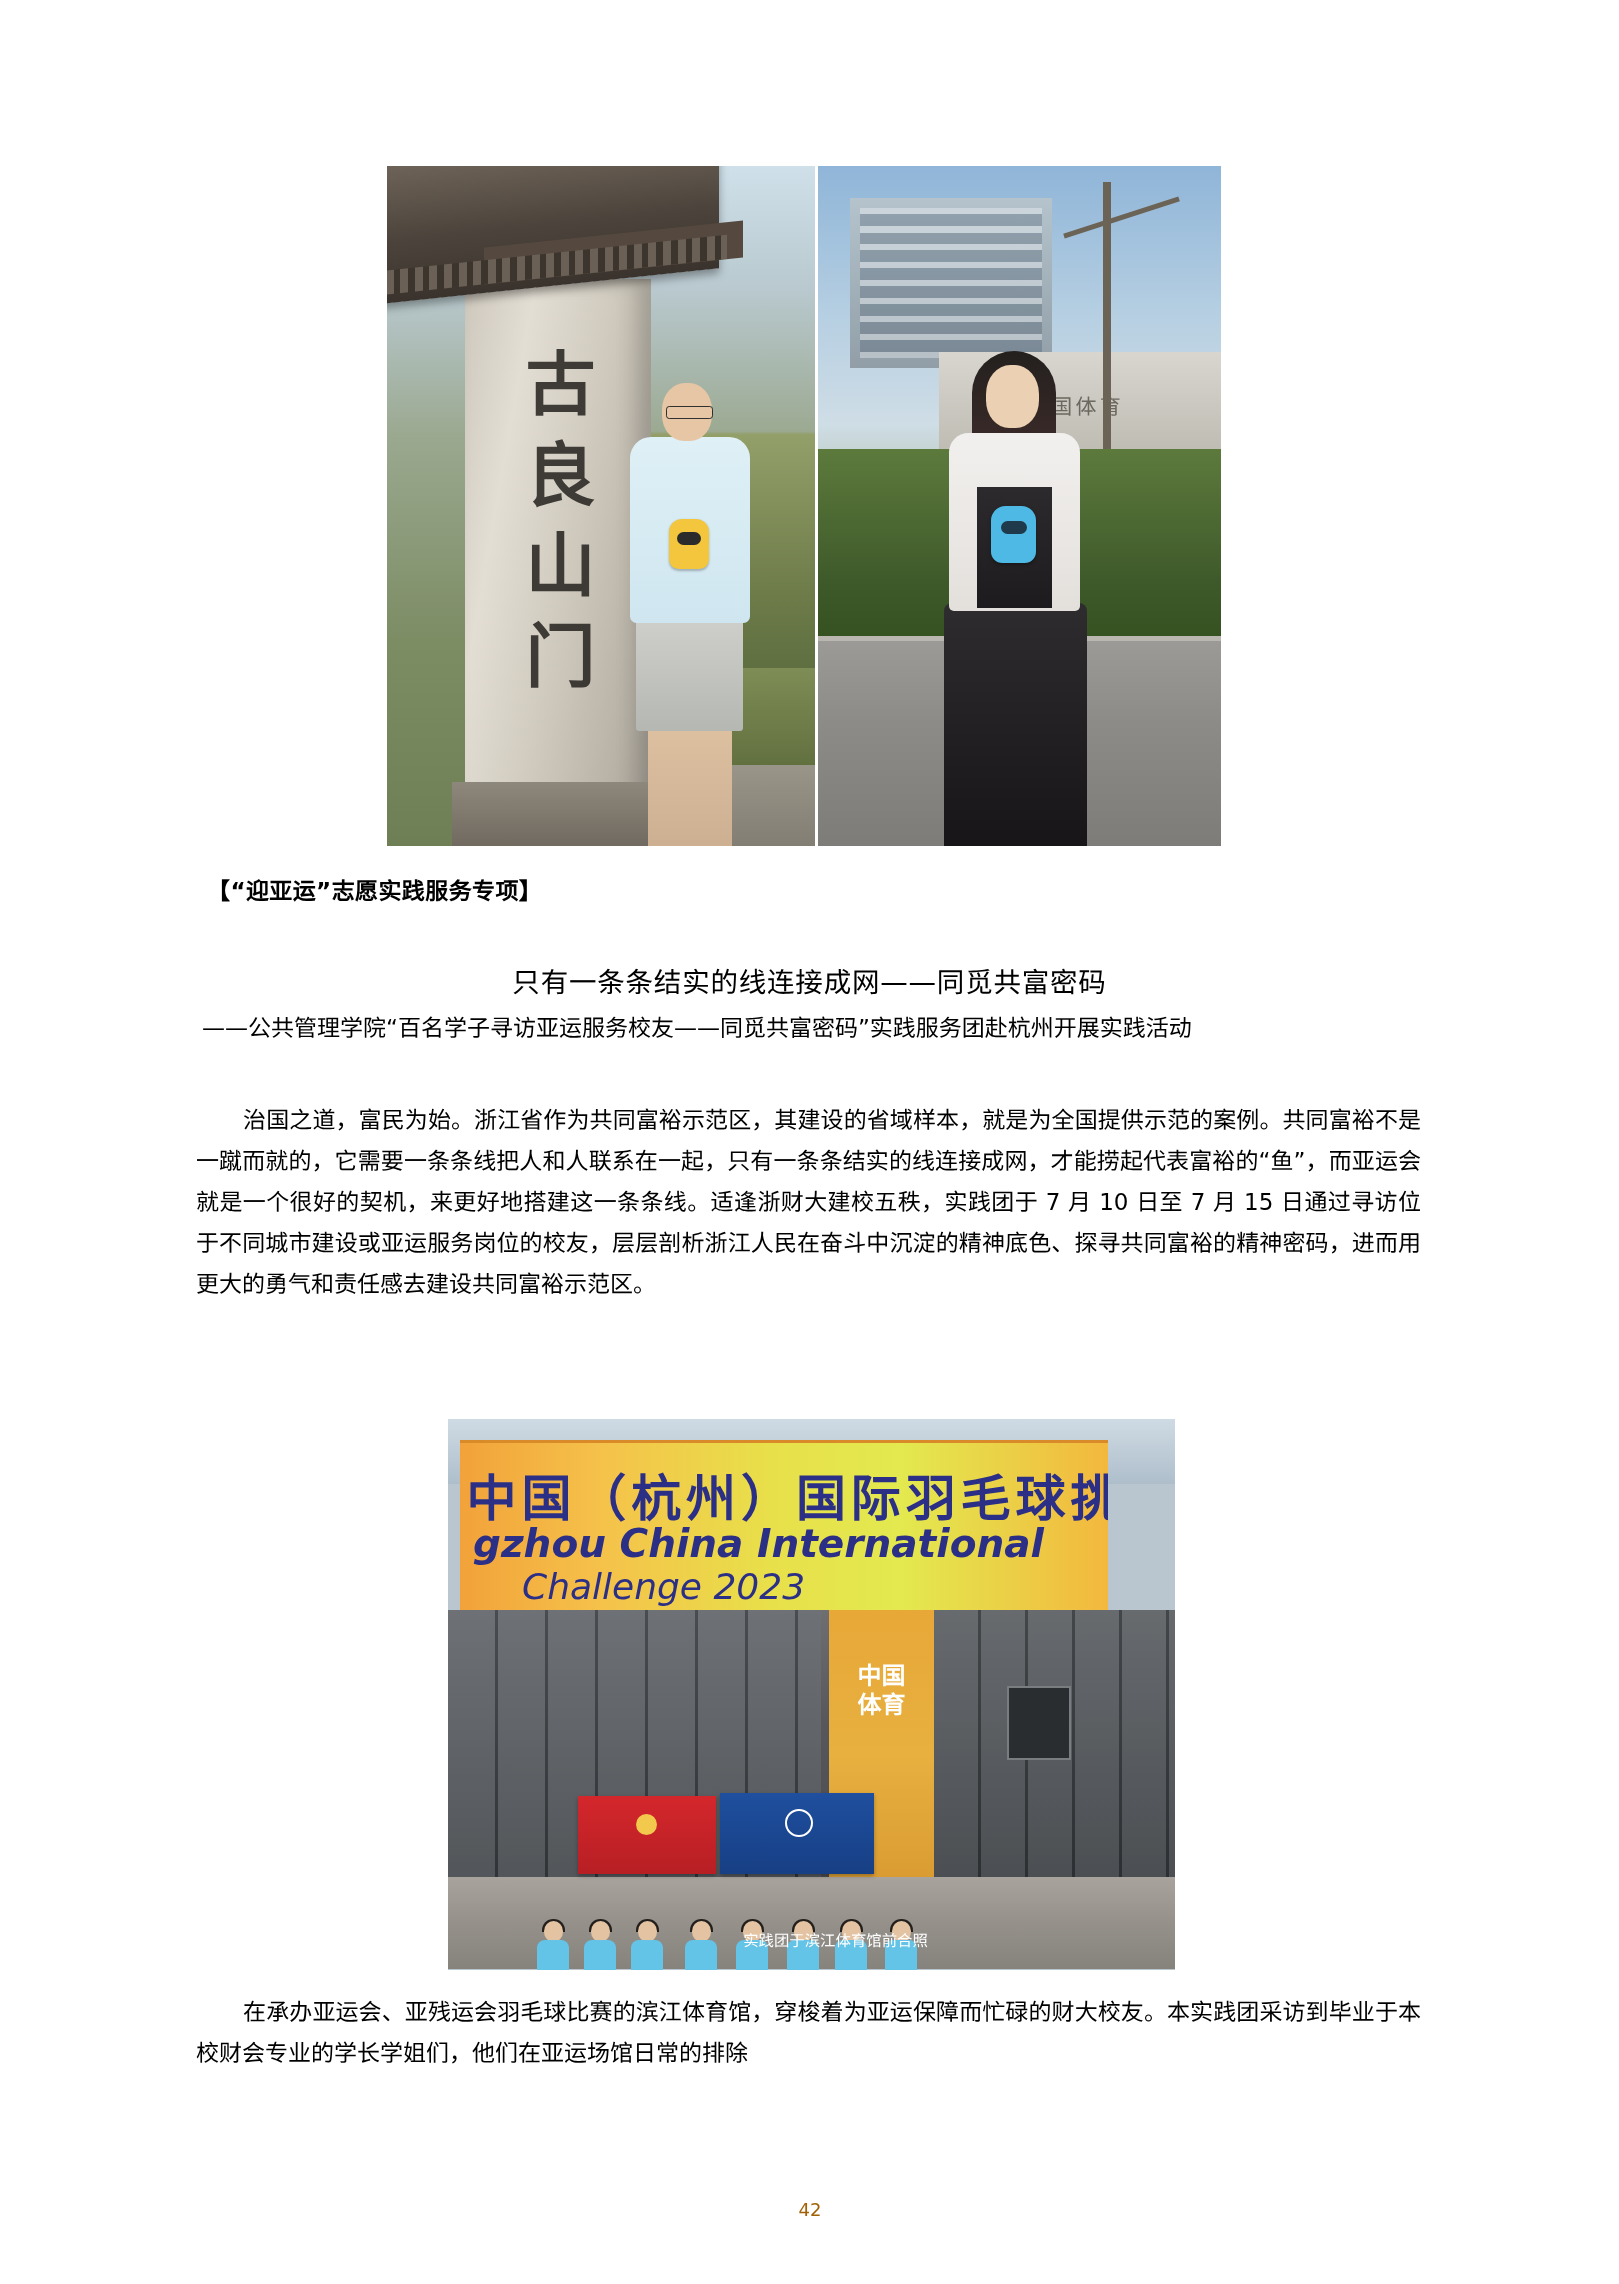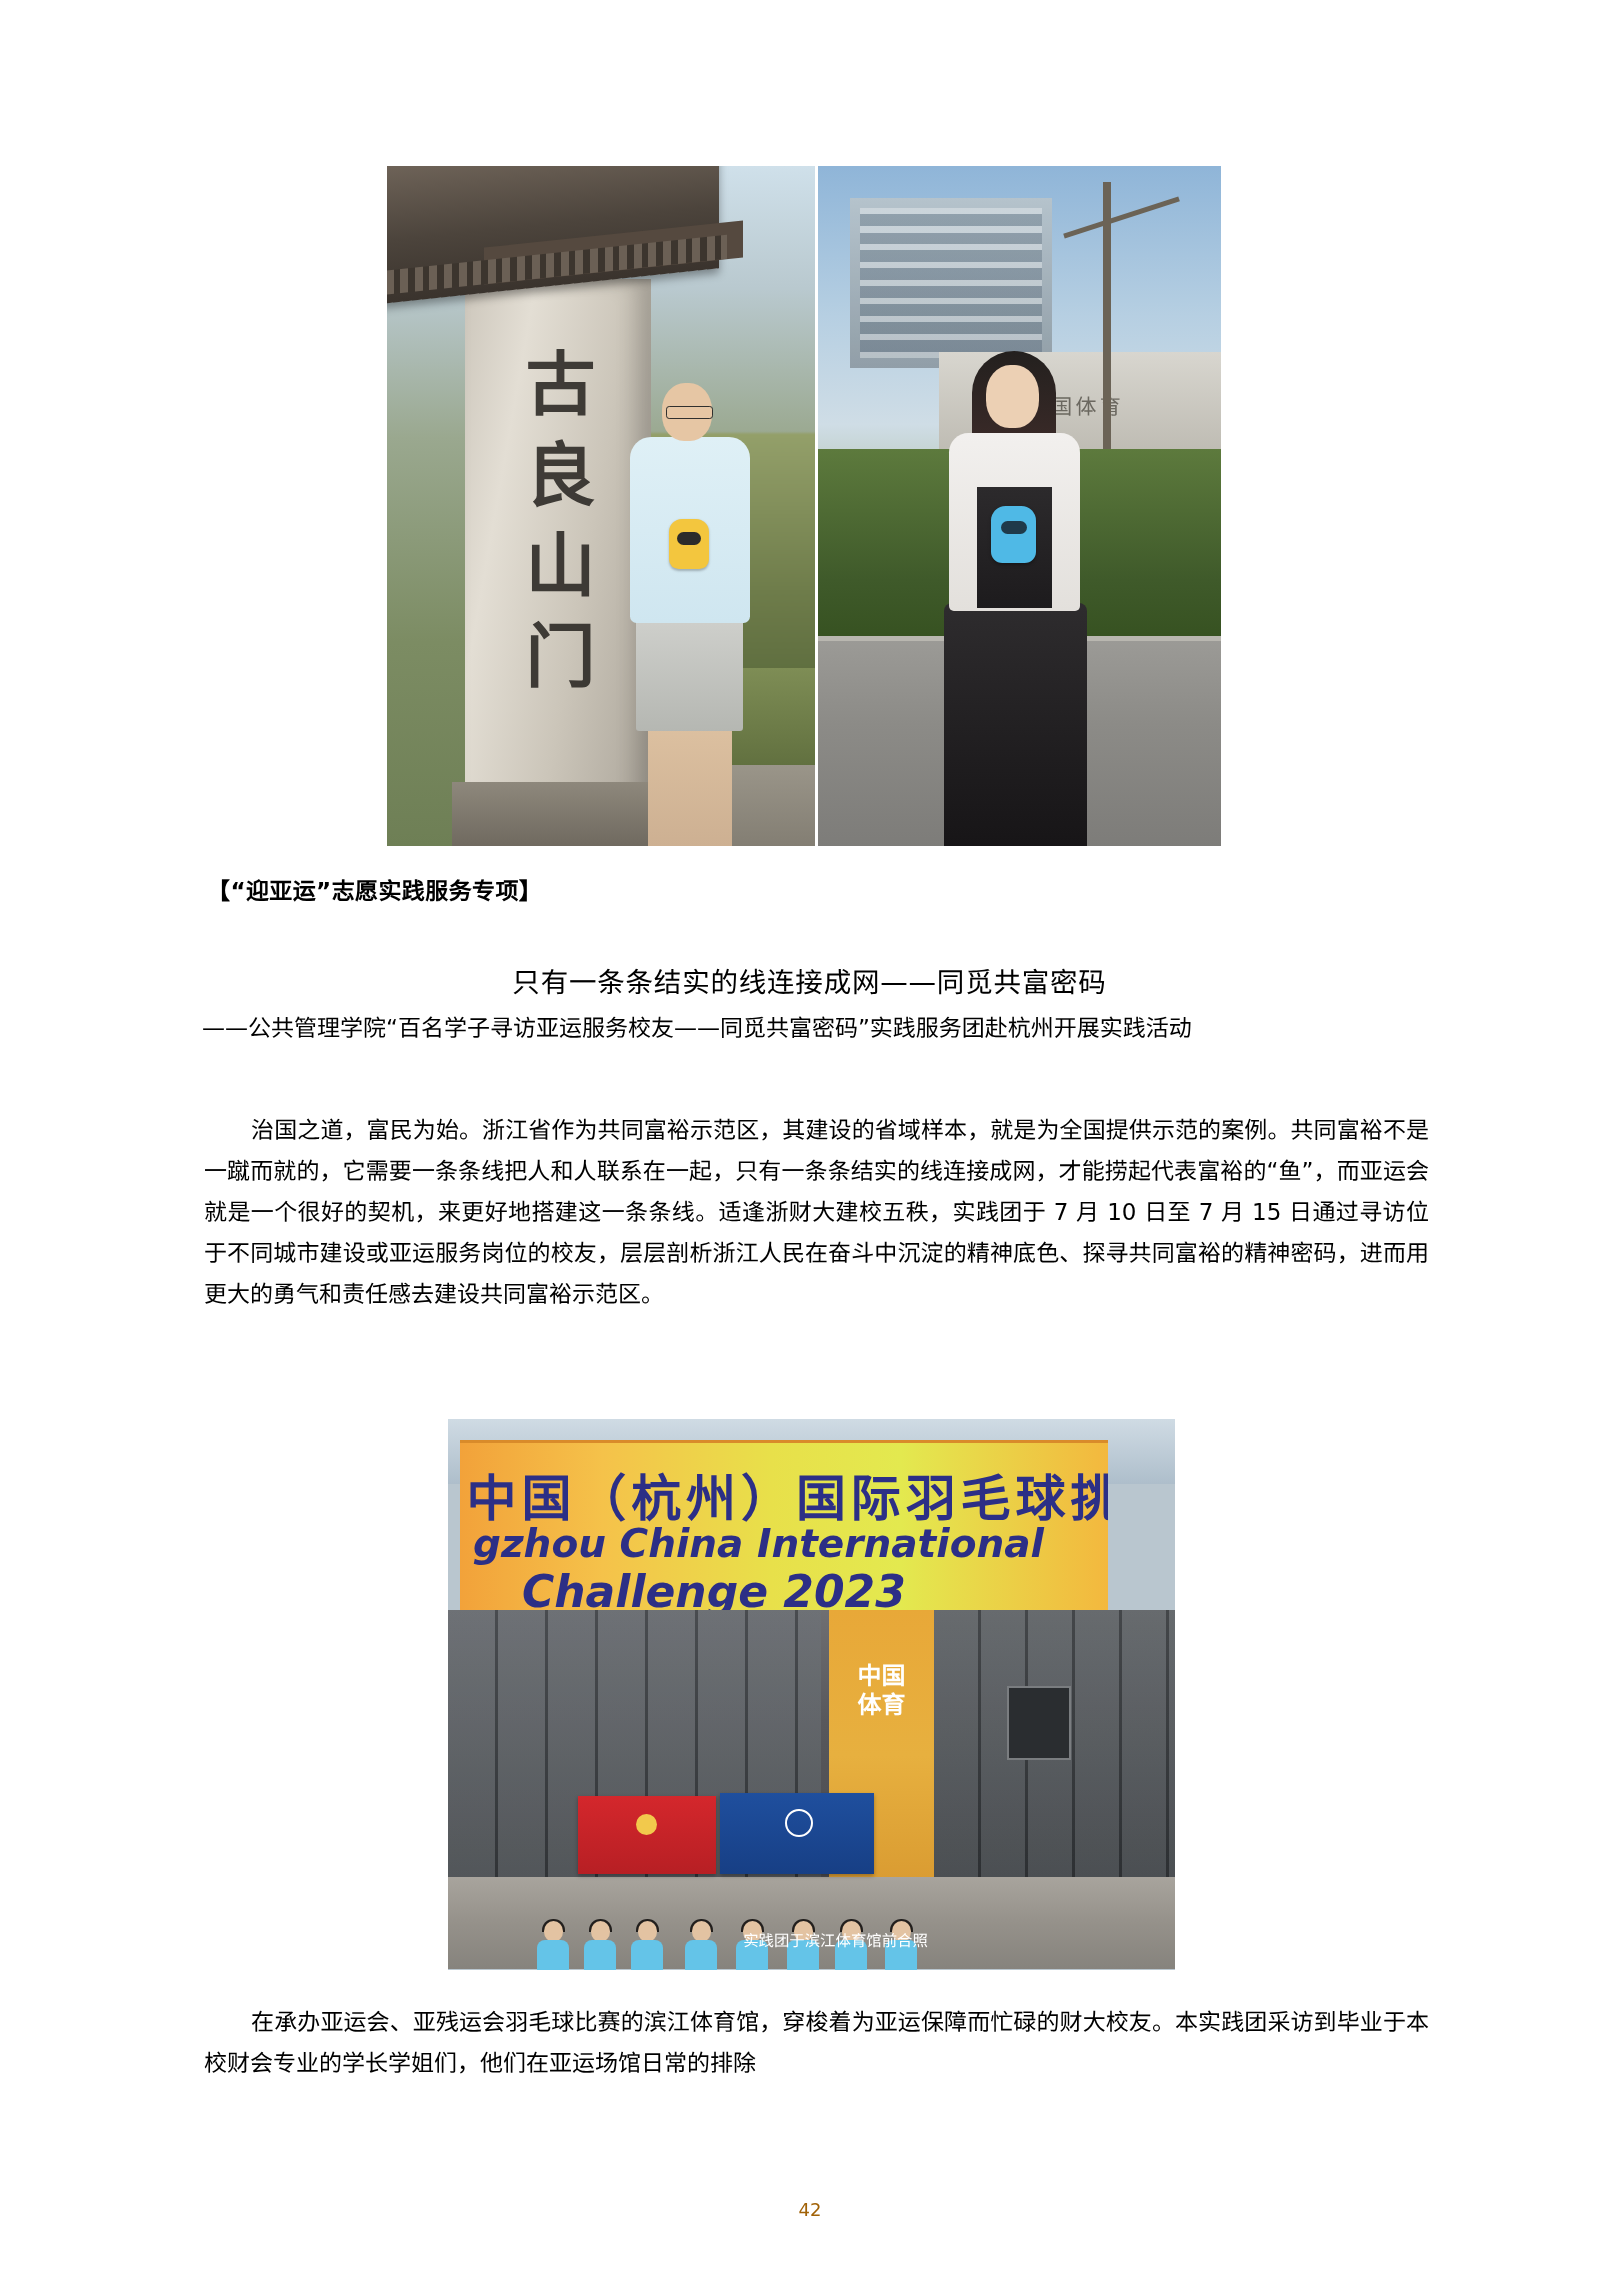--- a/index.html
+++ b/index.html
@@ -241,27 +241,26 @@
     top: 1010px;
     width: 1223px;
     font-size: 23px;
     font-weight: 400;
     font-family: "DejaVu Sans", sans-serif;
     line-height: 37px;
     text-align: justify;
   }
   .body-para {
     position: absolute;
-    left: 204px;
+    left: 196px;
     width: 1225px;
     font-size: 23px;
     line-height: 41px;
     text-align: justify;
     font-family: "DejaVu Sans", sans-serif;
-    margin-top: 10px;
   }
   .body-para.p1 { top: 1100px; }
   .indent { display: inline-block; width: 47px; }
 
   
   .photo2 {
     position: absolute;
     left: 448px;
     top: 1419px;
     width: 727px;
@@ -290,21 +289,21 @@
   .p2-banner-en {
     position: absolute; left: 13px; top: 78px;
     font-family: "DejaVu Sans", sans-serif;
     font-size: 39px; font-weight: 700; color: #2c2f86;
     font-style: italic;
     white-space: nowrap;
   }
   .p2-banner-en2 {
     position: absolute; left: 62px; top: 123px;
     font-family: "DejaVu Sans", sans-serif;
-    font-size: 44px; font-weight: 700; color: #2c2f86;
+    font-size: 36px; font-weight: 400; color: #2c2f86;
     font-style: italic;
     white-space: nowrap;
   }
   .p2-facade {
     position: absolute; left: 0; top: 191px; width: 727px; height: 275px;
     background: linear-gradient(180deg,#6f6f72 0%,#58585c 40%,#4a4a4e 100%);
   }
   .p2-pillar {
     position: absolute; left: 381px; top: 191px; width: 105px; height: 324px;
     background: linear-gradient(180deg,#e8a838 0%,#e7b03f 45%,#d4932c 100%);

